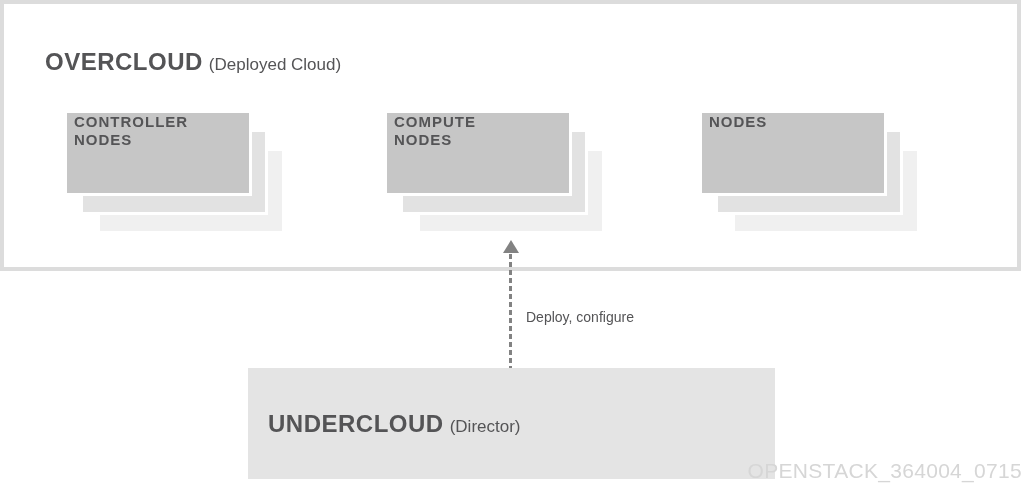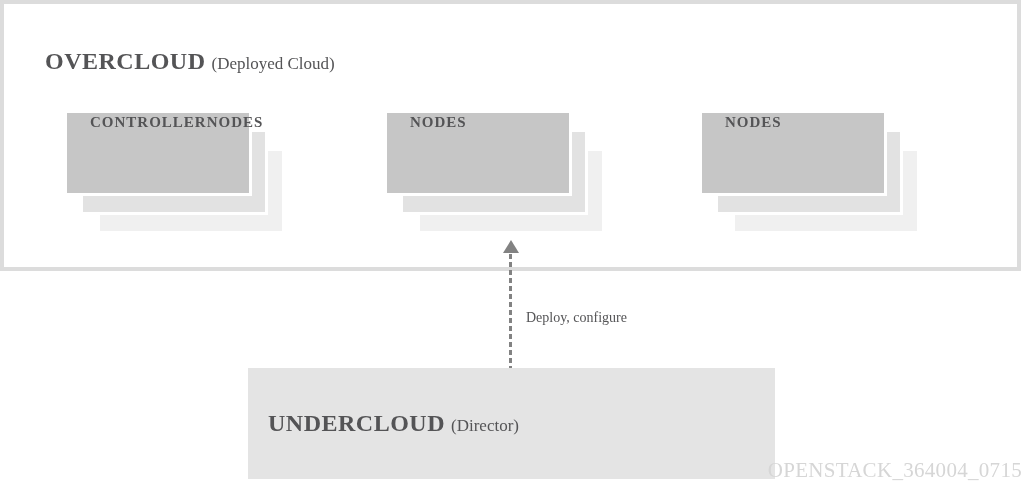--- a/index.html
+++ b/index.html
@@ -7,21 +7,20 @@
     padding: 0;
     background: #ffffff;
     font-family: "Liberation Sans", sans-serif;
   }
   .canvas {
     position: relative;
     width: 1024px;
     height: 490px;
     background: #ffffff;
     overflow: hidden;
-    font-family: Liberation Serif, serif;
   }
 
   
   .overcloud-frame {
     position: absolute;
     left: 0;
     top: 0;
     width: 1021px;
     height: 271px;
     box-sizing: border-box;
@@ -53,21 +52,21 @@
     height: 80px;
   }
   .node-layer {
     position: absolute;
     width: 182px;
     height: 80px;
   }
   .layer-back   { left: 33px; top: 38px; background: var(--layer-back, #f0f0f0); }
   .layer-middle { left: 16px; top: 19px; background: var(--layer-middle, #e2e2e2); box-shadow: 0 0 0 3px #ffffff; }
   .layer-front  { left: 0;    top: 0;    background: var(--node-bg, #c6c6c6);    box-shadow: 0 0 0 3px #ffffff;
-                  display: flex; flex-direction: row; justify-content: space-between; padding-left: 23px; box-sizing: border-box; }
+                  display: flex; flex-direction: column; justify-content: flex-start; padding-left: 7px; box-sizing: border-box; }
   .node-label-line {
     display: block;
     font-weight: bold;
     font-size: 15px;
     line-height: 18px;
     letter-spacing: 1px;
     color: var(--text-dark, #545456);
   }
 
   
@@ -148,20 +147,21 @@
     <div class="node-layer layer-front">
       <span class="node-label-line">CONTROLLER</span>
       <span class="node-label-line">NODES</span>
     </div>
   </div>
 
   <div class="node-stack" style="left:387px">
     <div class="node-layer layer-back"></div>
     <div class="node-layer layer-middle"></div>
     <div class="node-layer layer-front">
+      <span class="node-label-line">COMPUTE</span>
       <span class="node-label-line">NODES</span>
     </div>
   </div>
 
   <div class="node-stack" style="left:702px">
     <div class="node-layer layer-back"></div>
     <div class="node-layer layer-middle"></div>
     <div class="node-layer layer-front">
       <span class="node-label-line">NODES</span>
     </div>

